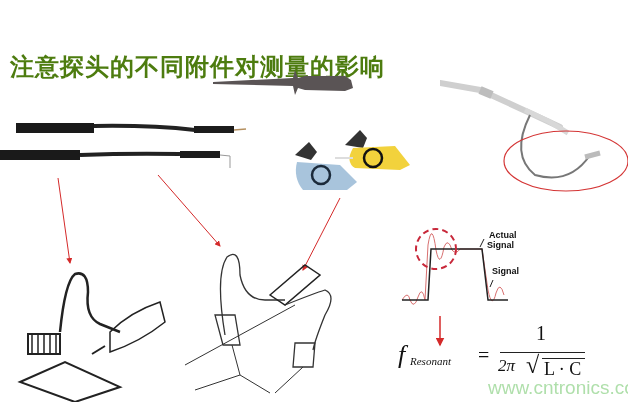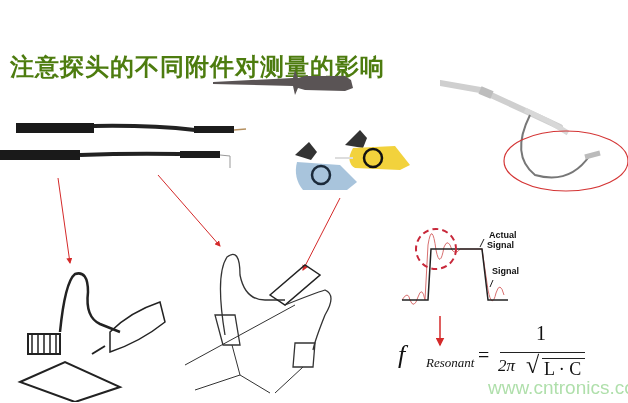--- a/index.html
+++ b/index.html
@@ -2,21 +2,21 @@
 <html><head>
 <meta charset="utf-8">
 <style>
   html,body{margin:0;padding:0;background:#fff;}
   body{width:628px;height:403px;position:relative;overflow:hidden;font-family:"DejaVu Sans",sans-serif;}
   .title{position:absolute;left:10px;top:3px;font-size:24px;font-weight:bold;color:#4d7c0f;letter-spacing:1px;white-space:nowrap;margin-top:48px;}
   .abs{position:absolute;}
   .lbl{position:absolute;font-family:"Liberation Sans",sans-serif;font-weight:bold;font-size:9px;color:#111;line-height:10px;}
   .formula{position:absolute;left:398px;top:322px;font-family:"Liberation Serif",serif;color:#111;}
   .f{font-style:italic;font-size:26px;}
-  .fsub{font-size:13px;margin-left:16px;}
+  .fsub{font-size:11px;}
   .eq{font-size:20px;}
   .num{position:absolute;font-size:20px;}
   .watermark{position:absolute;left:488px;top:377px;font-family:"Liberation Sans",sans-serif;font-size:19px;color:#a7dca2;opacity:0.9;white-space:nowrap;}
 </style>
 </head>
 <body>
 
 <div class="title">注意探头的不同附件对测量的影响</div>
 
 <svg class="abs" style="left:205px;top:58px" width="160" height="40" viewBox="0 0 160 40">

